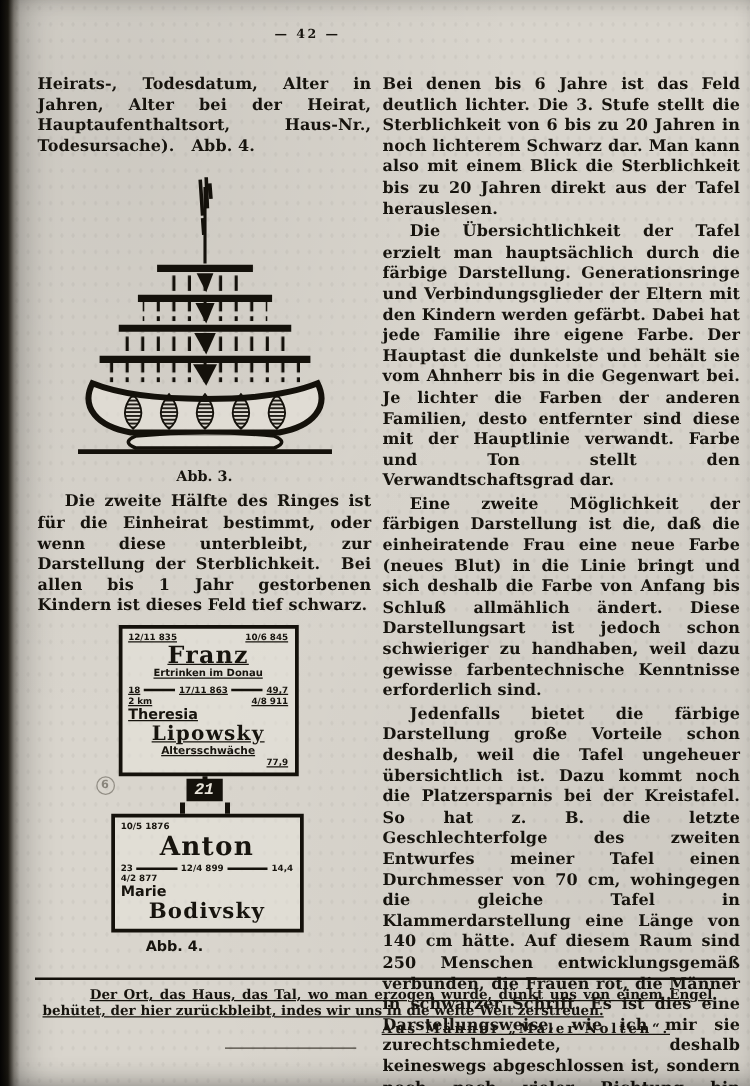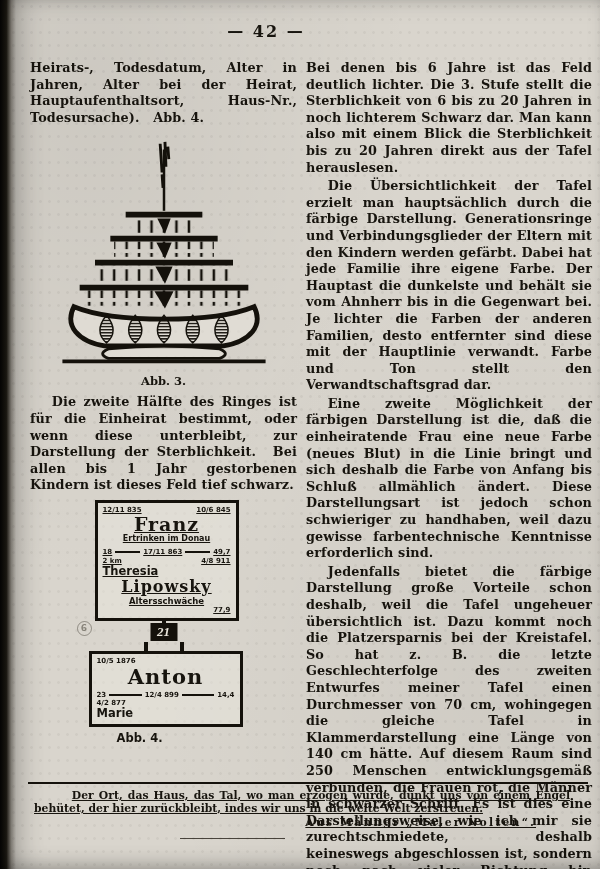--- a/index.html
+++ b/index.html
@@ -13,22 +13,22 @@
     background-size:9px 13px, 100% 100%, 100% 100%;
     font-family:"DejaVu Serif","Liberation Serif",serif;
     color:#17140e;
   }
   .vignette{position:absolute;inset:0;pointer-events:none;
     box-shadow:inset 26px 0 38px -22px rgba(0,0,0,0.65),
                inset 0 -10px 22px -12px rgba(0,0,0,0.35),
                inset 0 8px 20px -16px rgba(0,0,0,0.25);}
   .gutter{position:absolute;left:0;top:0;bottom:0;width:16px;
     background:linear-gradient(90deg,#0a0908 0%,#262219 40%,rgba(70,62,50,0.35) 70%,rgba(70,62,50,0) 100%);}
-  .page-number{position:absolute;top:22px;left:116px;width:300px;text-align:center;
-    font-size:16px;font-weight:bold;letter-spacing:2px;}
+  .page-number{position:absolute;top:22px;left:96px;width:300px;text-align:center;
+    font-size:10px;font-weight:bold;letter-spacing:2px;}
   .col{position:absolute;top:60px;}
   .col-left{left:30px;width:267px;}
   .col-right{left:306px;width:286px;}
   p.body-text{margin:0;font-size:12.8px;line-height:16.6px;text-align:justify;
     font-weight:bold;letter-spacing:0.1px;}
   p.body-text + p.body-text{margin-top:2px;}
   p.indent{text-indent:1.7em;}
   .fig{width:100%;text-align:center;}
   .fig-caption{font-size:11.5px;font-weight:bold;text-align:center;margin:2px 0 6px 0;}
   
@@ -39,21 +39,21 @@
   .big-name{font-family:"DejaVu Serif","Liberation Serif",serif;font-weight:bold;
     text-align:center;font-size:19px;line-height:20px;letter-spacing:1px;}
   .mid-name{font-weight:bold;text-align:left;font-size:11.5px;line-height:13px;}
   .cause{font-weight:bold;text-align:center;font-size:8px;line-height:9px;}
   .marr-row{display:flex;align-items:center;gap:3px;font-size:7px;font-weight:bold;margin-top:5px;}
   .marr-row .hline{flex:1;border-top:2px solid #14110b;}
   .conn{position:relative;height:30px;}
   .conn .vbar{position:absolute;width:4px;background:#14110b;}
   .conn-box{position:absolute;left:50%;transform:translateX(-50%);top:2px;
     background:#14110b;color:#e8e4da;padding:0 7px;font-size:13px;line-height:18px;
-    font-weight:bold;font-style:italic;font-family:Liberation Serif, serif;}
+    font-weight:bold;font-style:italic;font-family:Liberation Mono, monospace;}
   .smudge{position:absolute;left:-12px;top:0;width:13px;height:13px;border:1px solid rgba(40,35,25,0.4);
     border-radius:50%;color:rgba(40,35,25,0.45);font-size:9px;line-height:13px;text-align:center;font-weight:bold;}
   
   .footer{position:absolute;left:28px;top:782px;width:560px;text-decoration:underline;}
   .footer-rule{border-top:2.5px solid #14110b;margin-bottom:5px;}
   .quote{font-size:10.8px;line-height:13px;font-weight:bold;text-align:justify;
     text-indent:3.5em;margin:0 18px 0 6px;}
   .attribution{font-size:10.8px;font-weight:bold;text-align:right;margin-right:52px;
     letter-spacing:2.2px;margin-top:1px;}
   .end-rule{width:105px;border-top:1.5px solid rgba(25,20,12,0.75);margin:9px auto 0 152px;}
@@ -157,20 +157,21 @@
       <div class="big-name" style="font-size:21px;line-height:24px;">Anton</div>
       <div class="marr-row" style="margin-top:2px;">
         <span>23</span>
         <span class="hline"></span>
         <span>12/4 899</span>
         <span class="hline"></span>
         <span>14,4</span>
       </div>
       <div class="tiny">4/2 877</div>
       <div class="mid-name">Marie</div>
+      <div class="big-name" style="font-size:17px;line-height:19px;">Bodivsky</div>
     </div>
 
     <div class="fig-caption" style="text-align:left;margin-left:28px;margin-top:4px;">Abb. 4.</div>
   </div>
 </div>
 
 <div class="col col-right">
   <p class="body-text">Bei denen bis 6 Jahre ist das Feld deutlich lichter. Die 3. Stufe stellt die Sterblichkeit von 6 bis zu 20 Jahren in noch lichterem Schwarz dar. Man kann also mit einem Blick die Sterblichkeit bis zu 20 Jahren direkt aus der Tafel herauslesen.</p>
   <p class="body-text indent">Die Übersichtlichkeit der Tafel erzielt man hauptsächlich durch die färbige Darstellung. Generationsringe und Verbindungsglieder der Eltern mit den Kindern werden gefärbt. Dabei hat jede Familie ihre eigene Farbe. Der Hauptast die dunkelste und behält sie vom Ahnherr bis in die Gegenwart bei. Je lichter die Farben der anderen Familien, desto entfernter sind diese mit der Hauptlinie verwandt. Farbe und Ton stellt den Verwandtschaftsgrad dar.</p>
   <p class="body-text indent">Eine zweite Möglichkeit der färbigen Darstellung ist die, daß die einheiratende Frau eine neue Farbe (neues Blut) in die Linie bringt und sich deshalb die Farbe von Anfang bis Schluß allmählich ändert. Diese Darstellungsart ist jedoch schon schwieriger zu handhaben, weil dazu gewisse farbentechnische Kenntnisse erforderlich sind.</p>

